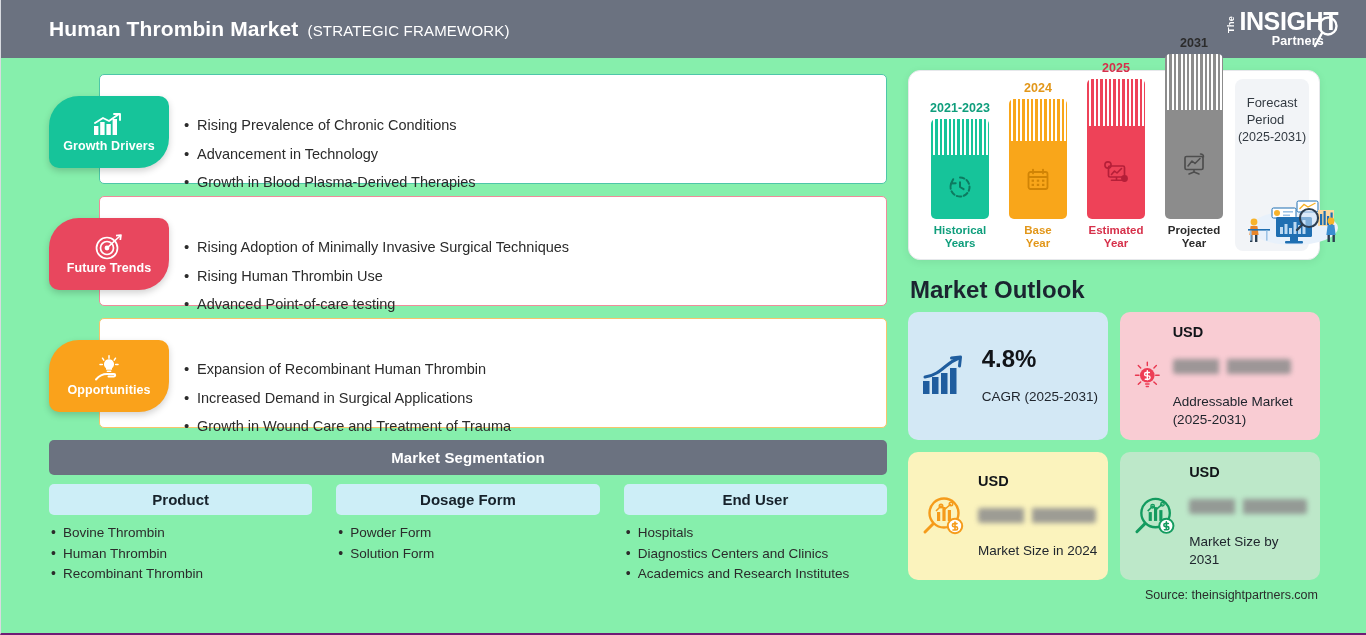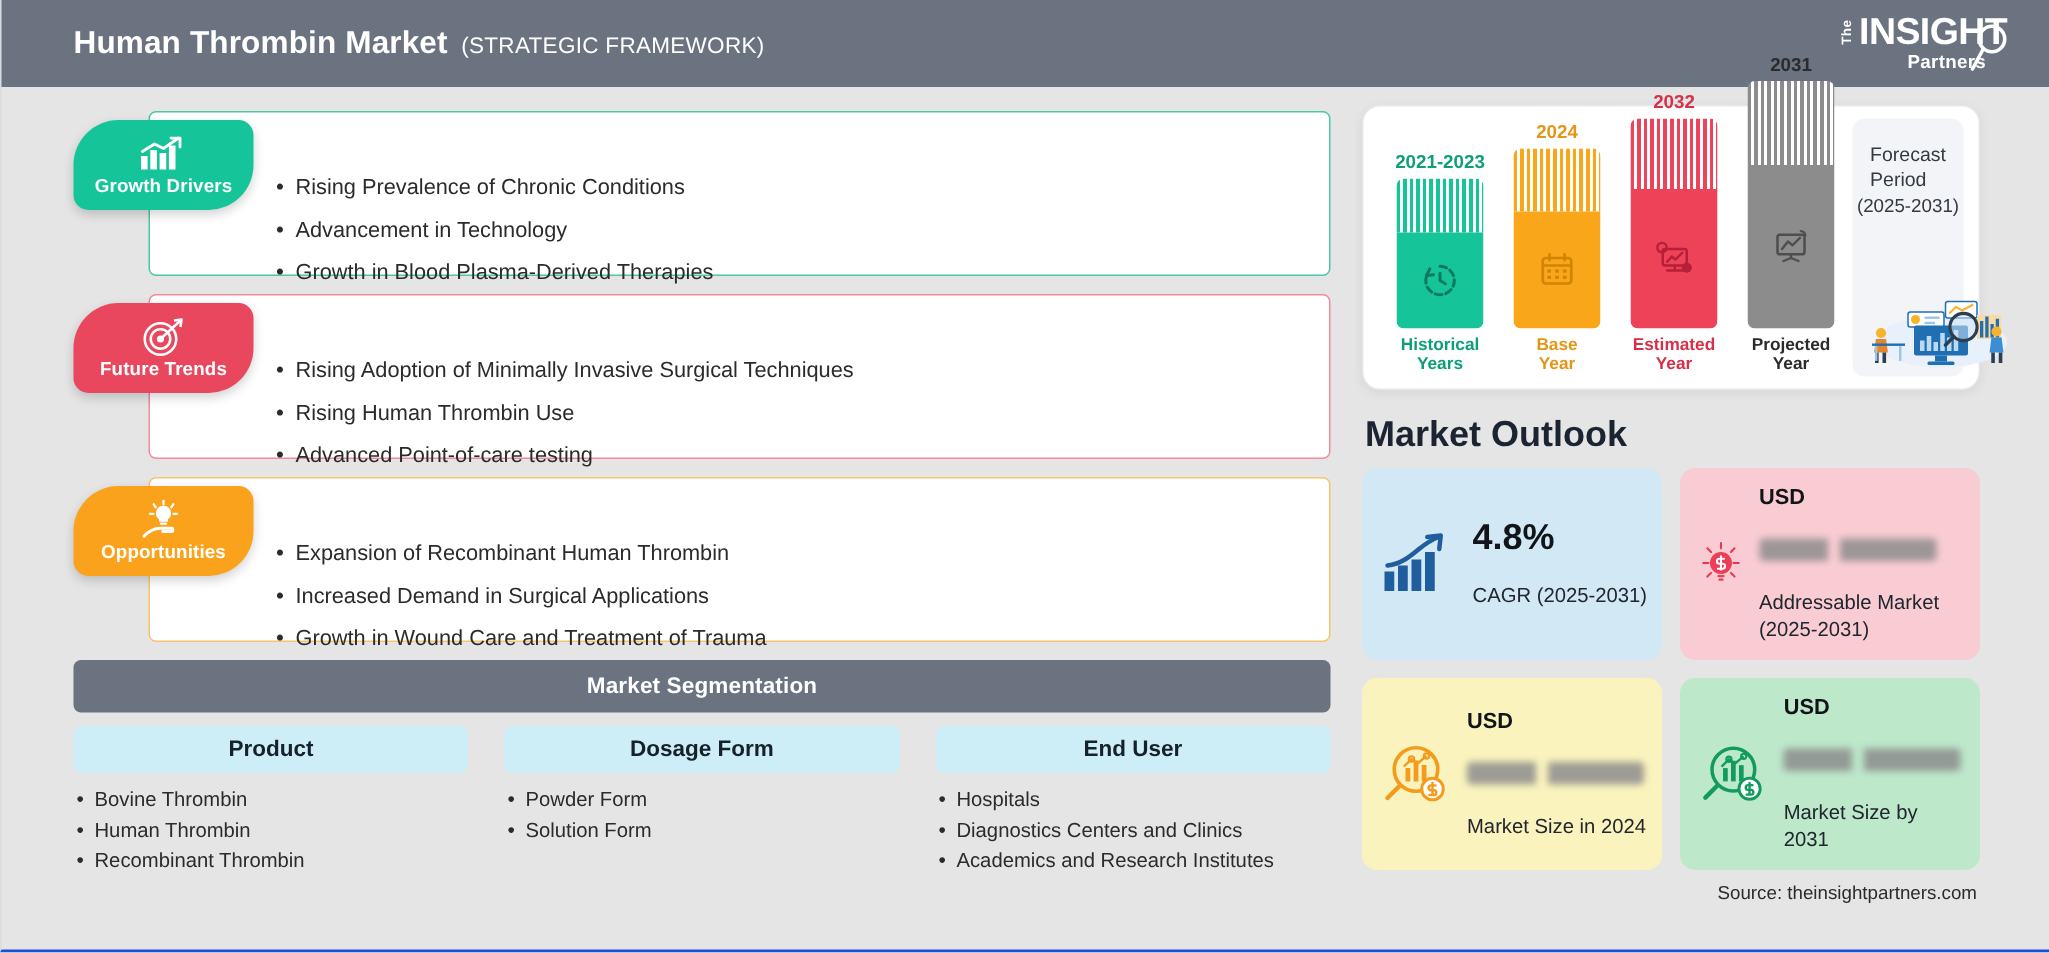--- a/index.html
+++ b/index.html
@@ -10,22 +10,22 @@
     background: #ffffff;
     font-family: "Liberation Sans", sans-serif;
     overflow: hidden;
     position: relative;
   }
 
   .page {
     width: 1366px;
     height: 635px;
     position: relative;
-    background: #e5e5e5;
-    border-bottom: 2px solid #1d4ed8;
+    background: #86efac;
+    border-bottom: 2px solid #701a75;
     border-left: 1px solid #d8dbe0;
   }
 
   
   .header {
     height: 58px;
     background: #6b7280;
     display: flex;
     align-items: center;
     justify-content: space-between;
@@ -41,21 +41,21 @@
   .header-sub {
     color: #ffffff;
     font-size: 15px;
     font-weight: normal;
     letter-spacing: .2px;
   }
 
   
   .logo { display: flex; align-items: center; position: relative; padding-right: 6px; }
   .logo-stack { display: flex; flex-direction: column; align-items: flex-end; line-height: 1; }
-  .logo-row1 { display: flex; align-items: center; gap: 3px; }
+  .logo-row1 { display: flex; align-items: flex-end; gap: 3px; }
   .logo-the {
     color: #ffffff; font-size: 9px; font-weight: bold;
     writing-mode: vertical-rl; transform: rotate(180deg);
     letter-spacing: .3px; margin-bottom: 1px;
   }
   .logo-insight {
     color: #ffffff; font-size: 25px; font-weight: bold;
     letter-spacing: -.4px; line-height: .95;
   }
   .logo-partners {
@@ -101,23 +101,23 @@
     content: "•";
     position: absolute;
     left: 0; top: -1px;
     font-size: 15px;
     color: #2b2b2b;
   }
 
   .badge {
     position: absolute;
     left: 48px;
-    top: 6px;
+    top: 22px;
     width: 120px;
-    height: 60px;
+    height: 72px;
     border-radius: 26px 8px 26px 8px;
     display: flex;
     flex-direction: column;
     align-items: center;
     justify-content: center;
     gap: 1px;
     z-index: 4;
     box-shadow: 0 3px 7px rgba(0,0,0,.18);
   }
   .badge-green  { background: #16c49a; border-radius: 30px 10px 30px 10px; }
@@ -453,21 +453,21 @@
                 </svg>
               </div>
             </div>
             <div class="bar-caption" style="color:#e2971a">
               <span>Base</span><br>
               <span>Year</span>
             </div>
           </div>
 
           <div class="bar-unit">
-            <span class="bar-year" style="color:#d6304a">2032</span>
+            <span class="bar-year" style="color:#d6304a">2025</span>
             <div class="bar-body" style="height:140px">
               <div class="bar-stripes" style="height:47px;background:repeating-linear-gradient(90deg,#ee4258 0 2.4px,#ffffff 2.4px 4.4px)"></div>
               <div class="bar-solid" style="height:93px;background:#ee4258">
                 <svg width="28" height="26" viewBox="0 0 28 26">
                   <rect x="6.5" y="7" width="16" height="11" rx="1.5" fill="none" stroke="#b51f38" stroke-width="1.7"></rect>
                   <path d="M9.5 15.5 L12.5 12 L15 14 L19.5 9.5" fill="none" stroke="#b51f38" stroke-width="1.6" stroke-linecap="round" stroke-linejoin="round"></path>
                   <line x1="14.5" y1="18" x2="14.5" y2="21" stroke="#b51f38" stroke-width="1.6"></line>
                   <line x1="9.5" y1="21.3" x2="19.5" y2="21.3" stroke="#b51f38" stroke-width="1.6" stroke-linecap="round"></line>
                   <circle cx="6" cy="6" r="3.1" fill="none" stroke="#b51f38" stroke-width="1.6"></circle>
                   <circle cx="22.5" cy="19.5" r="3.4" fill="#b51f38"></circle>

